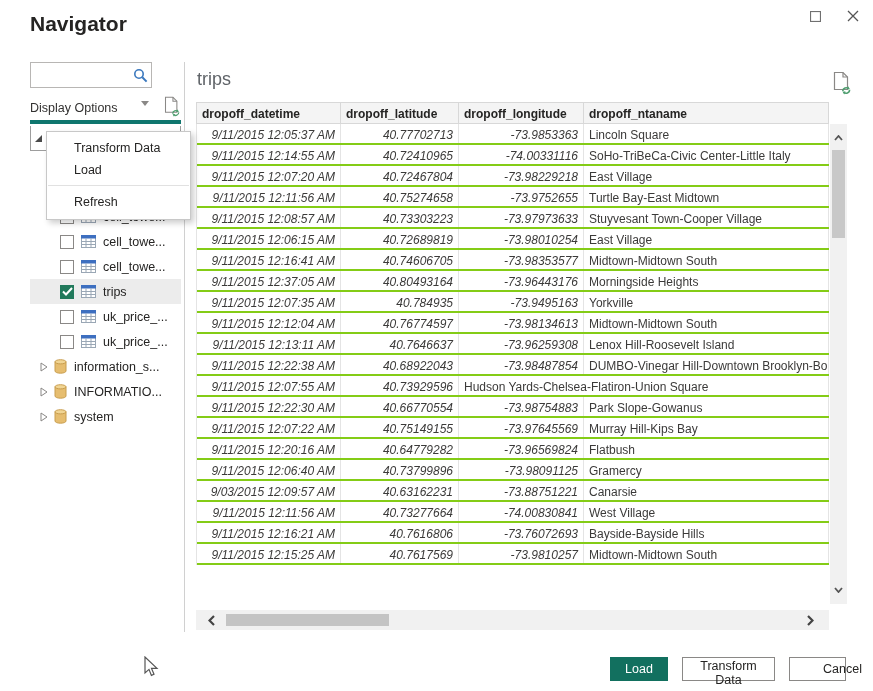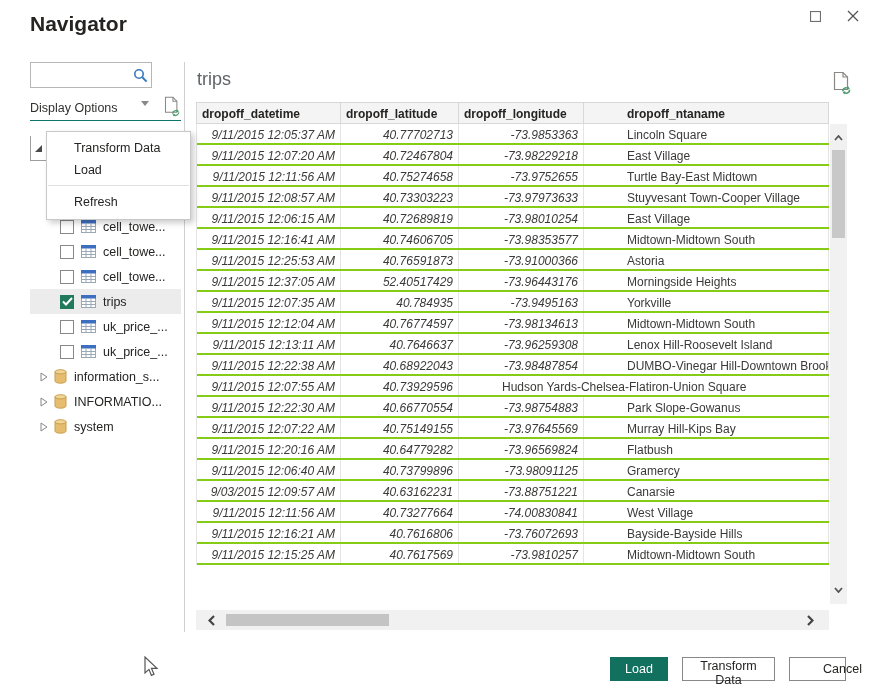--- a/index.html
+++ b/index.html
@@ -11,21 +11,21 @@
   
   .dialog-title { position:absolute; left:30px; top:12px; margin:0; font-size:21px; font-weight:700; color:#252423; }
   .win-controls { position:absolute; top:4px; right:6px; display:flex; gap:10px; }
   .win-btn { width:28px; height:24px; border:none; background:transparent; display:flex; align-items:center; justify-content:center; padding:0; cursor:default; }
   
   .searchbox { position:absolute; left:30px; top:62px; width:122px; height:26px; border:1px solid #b8b6b4; background:#fff; display:flex; align-items:center; }
   .searchbox input { flex:1; min-width:0; border:none; outline:none; font:12px "Liberation Sans",sans-serif; padding:0 4px; }
   .search-icon { width:22px; display:flex; justify-content:center; flex:none; }
   .display-row { position:absolute; left:30px; top:97px; width:151px; height:22px; display:flex; align-items:center; justify-content:space-between; }
   .display-opts { display:flex; gap:23px; font-size:12.5px; color:#323130; }
-  .tree { position:absolute; left:30px; top:120px; width:151px; border-top:1px solid #0f766e; padding-top:15px; }
+  .tree { position:absolute; left:30px; top:120px; width:151px; border-top:4px solid #0f766e; padding-top:2px; }
   .tree-item { height:25px; display:flex; align-items:center; font-size:12.5px; color:#252423; white-space:nowrap; overflow:hidden; }
   .tree-item.t-folder { border:1px solid #9d9d9d; border-top:none; margin-bottom:53px; padding-left:3px; }
   .tree-item.selected { background:#ececec; }
   .tree-item.t-table { padding-left:30px; }
   .tree-item.t-database { padding-left:10px; }
   .twisty { width:14px; flex:none; display:flex; align-items:center; }
   .cb { width:14px; height:14px; border:1px solid #8a8886; background:#fff; margin-right:7px; flex:none; display:flex; align-items:center; justify-content:center; }
   .cb.checked { background:#21795b; border-color:#21795b; }
   .ticon { margin-right:7px; flex:none; display:flex; align-items:center; }
   .tlabel { overflow:hidden; text-overflow:clip; }
@@ -38,21 +38,21 @@
   
   .preview-title { position:absolute; left:197px; top:69px; font-size:18px; font-weight:400; color:#5f6368; }
   .preview-refresh { position:absolute; left:833px; top:71px; cursor:default; }
   .grid { position:absolute; left:196px; top:102px; width:633px; }
   .thead { display:flex; height:22px; background:#f4f4f4; border:1px solid #d8d8d8; }
   .th { font-weight:700; font-size:12px; color:#252423; padding:4px 0 0 5px; border-right:1px solid #d8d8d8; white-space:nowrap; overflow:hidden; }
   .th:last-child { border-right:none; }
   .tbody { border-left:1px solid #e4e4e4; }
   .tr { display:flex; height:21px; border-bottom:2px solid #84cc16; background:#fff; }
   .td { font-size:12px; color:#3b3a39; padding:4px 5px 0 5px; border-right:1px solid #e4e4e4; white-space:nowrap; overflow:hidden; }
-  .c0 { width:144px; flex:none; } .c1 { width:118px; flex:none; } .c2 { width:125px; flex:none; } .c3 { flex:1; min-width:0;margin-left:38px; }
+  .c0 { width:144px; flex:none; } .c1 { width:118px; flex:none; } .c2 { width:125px; flex:none; } .c3 { flex:1; min-width:0; }
   .td.c0,.td.c1,.td.c2 { text-align:right; font-style:italic; }
   
   .vscroll { position:absolute; left:830px; top:124px; width:17px; height:480px; background:#f1f1f1; }
   .vthumb { position:absolute; left:2px; top:26px; width:13px; height:88px; background:#c8c8c8; }
   .varrow { position:absolute; left:0; width:17px; height:16px; display:flex; align-items:center; justify-content:center; }
   .varrow.up { top:6px; } .varrow.down { bottom:6px; }
   .hscroll { position:absolute; left:196px; top:610px; width:633px; height:20px; background:#f1f1f1; }
   .hthumb { position:absolute; left:30px; top:4px; width:163px; height:12px; background:#c4c4c4; }
   .harrow { position:absolute; top:0; width:18px; height:20px; display:flex; align-items:center; justify-content:center; }
   .harrow.left { left:6px; } .harrow.right { right:10px; }
@@ -286,20 +286,26 @@
       <div class="th c3">dropoff_ntaname</div>
     </div>
   <div class="tbody">
       <div class="tr">
         <div class="td c0">9/11/2015 12:05:37 AM</div>
         <div class="td c1">40.77702713</div>
         <div class="td c2">-73.9853363</div>
         <div class="td c3">Lincoln Square</div>
       </div>
       <div class="tr">
+        <div class="td c0">9/11/2015 12:14:55 AM</div>
+        <div class="td c1">40.72410965</div>
+        <div class="td c2">-74.00331116</div>
+        <div class="td c3">SoHo-TriBeCa-Civic Center-Little Italy</div>
+      </div>
+      <div class="tr">
         <div class="td c0">9/11/2015 12:07:20 AM</div>
         <div class="td c1">40.72467804</div>
         <div class="td c2">-73.98229218</div>
         <div class="td c3">East Village</div>
       </div>
       <div class="tr">
         <div class="td c0">9/11/2015 12:11:56 AM</div>
         <div class="td c1">40.75274658</div>
         <div class="td c2">-73.9752655</div>
         <div class="td c3">Turtle Bay-East Midtown</div>
@@ -316,28 +322,22 @@
         <div class="td c2">-73.98010254</div>
         <div class="td c3">East Village</div>
       </div>
       <div class="tr">
         <div class="td c0">9/11/2015 12:16:41 AM</div>
         <div class="td c1">40.74606705</div>
         <div class="td c2">-73.98353577</div>
         <div class="td c3">Midtown-Midtown South</div>
       </div>
       <div class="tr">
-        <div class="td c0">9/11/2015 12:25:53 AM</div>
-        <div class="td c1">40.76591873</div>
-        <div class="td c2">-73.91000366</div>
-        <div class="td c3">Astoria</div>
-      </div>
-      <div class="tr">
         <div class="td c0">9/11/2015 12:37:05 AM</div>
-        <div class="td c1">52.40517429</div>
+        <div class="td c1">40.80493164</div>
         <div class="td c2">-73.96443176</div>
         <div class="td c3">Morningside Heights</div>
       </div>
       <div class="tr">
         <div class="td c0">9/11/2015 12:07:35 AM</div>
         <div class="td c1">40.784935</div>
         <div class="td c2">-73.9495163</div>
         <div class="td c3">Yorkville</div>
       </div>
       <div class="tr">

